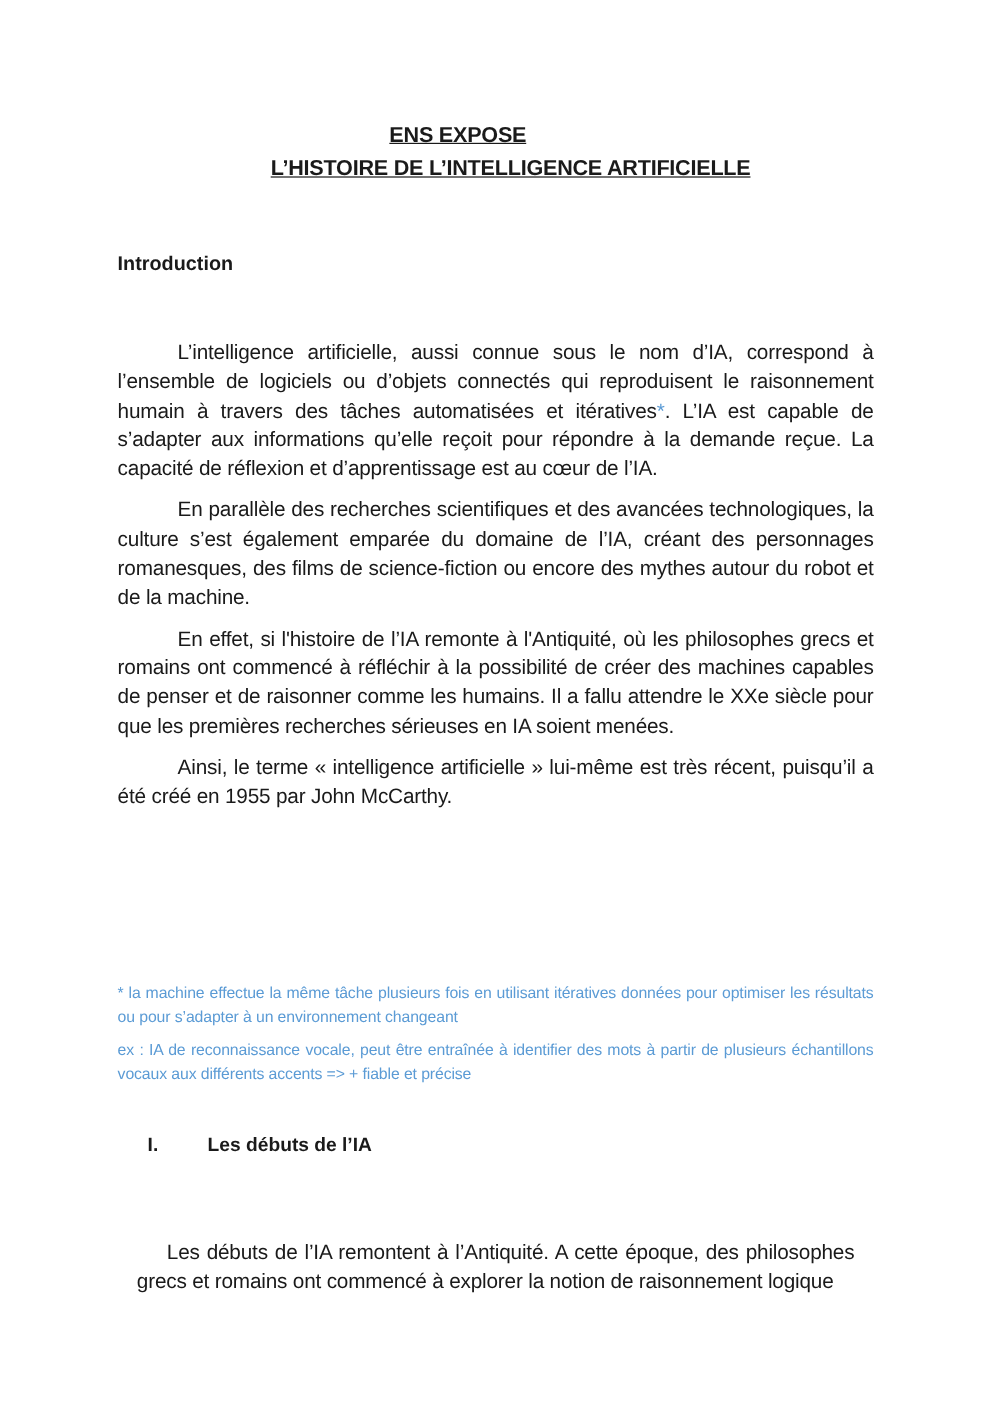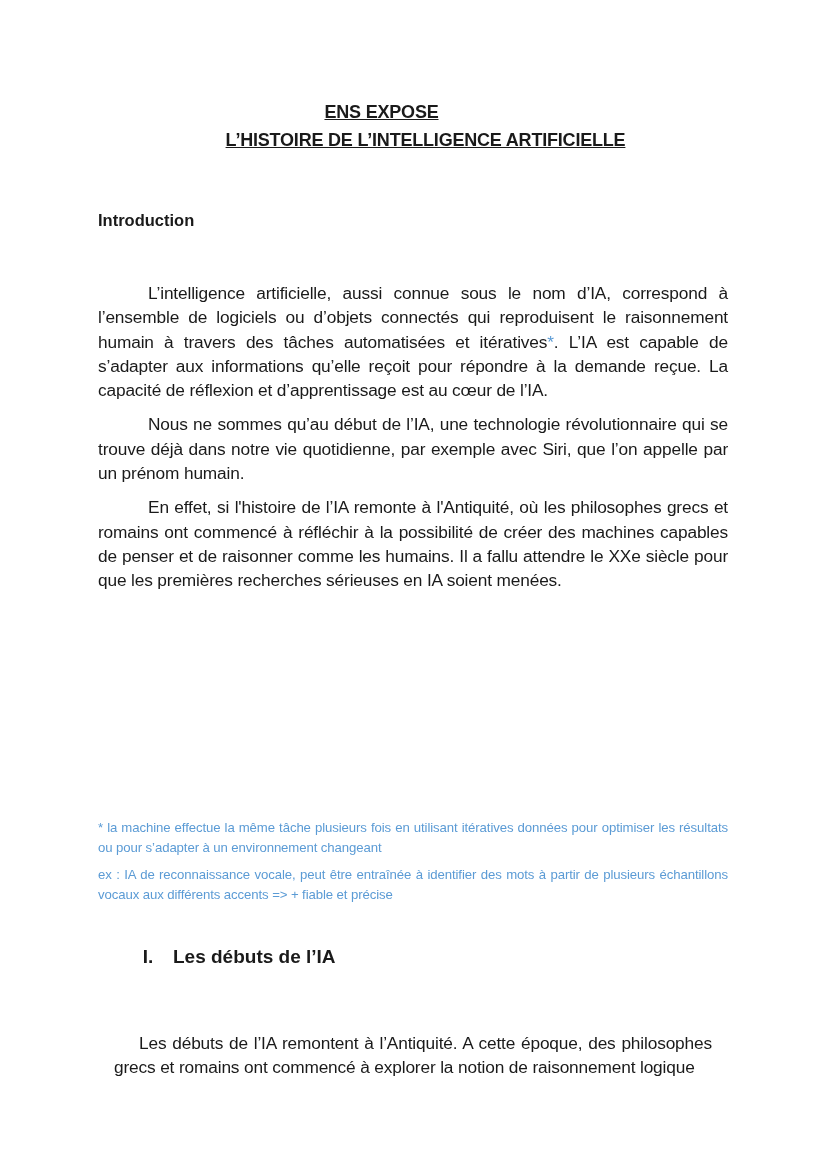--- a/index.html
+++ b/index.html
@@ -11,39 +11,40 @@
   .t1 { top:102px; }
   .t2 { top:130px;padding-left:44px; }
   .heading { position:absolute; left:98px; font-weight:bold; font-size:16.5px; }
   .body { position:absolute; left:98px; width:630px; font-size:17.3px; line-height:24.3px;
           text-align:justify; letter-spacing:-0.15px; }
   .body p { margin:0 0 10px 0; text-indent:50px; }
   .star { color:#5b9bd5; }
   .notes { position:absolute; left:98px; width:630px; font-size:13.2px; line-height:19.5px;
            color:#5b9bd5; text-align:justify; letter-spacing:-0.1px; }
   .notes p { margin:0 0 8px 0; }
-  .sec { position:absolute; top:946px; left:123px; font-weight:bold; font-size:19px;text-align:center; }
+  .sec { position:absolute; top:946px; left:123px; font-weight:bold; font-size:16px; }
   .sec .num { display:inline-block; width:50px; }
   .body2 { position:absolute; top:1015px; left:98px; width:630px; font-size:17.3px;
            line-height:24.3px; text-align:justify; letter-spacing:-0.15px; }
   .body2 p { margin:16px; text-indent:25px; }
 </style>
 </head>
 <body>
 
 <div class="page">
   <div class="title t1">ENS EXPOSE</div>
   <div class="title t2">L’HISTOIRE DE L’INTELLIGENCE ARTIFICIELLE</div>
 
   <div class="heading" style="top:211px;">Introduction</div>
 
   <div class="body" style="top:281px;">
     <p><span>L’intelligence artificielle, aussi connue sous le nom d’IA, correspond à l’ensemble de logiciels ou d’objets connectés qui reproduisent le raisonnement humain à travers des tâches automatisées et itératives</span><span class="star">*</span><span>. L’IA est capable de s’adapter aux informations qu’elle reçoit pour répondre à la demande reçue. La capacité de réflexion et d’apprentissage est au cœur de l’IA.</span></p>
-    <p>Nous ne sommes qu’au début de l’IA, une technologie révolutionnaire qui se trouve déjà dans notre vie quotidienne, par exemple avec Siri, que l’on appelle par un prénom humain.</p>
+    <p>En parallèle des recherches scientifiques et des avancées technologiques, la culture s’est également emparée du domaine de l’IA, créant des personnages romanesques, des films de science-fiction ou encore des mythes autour du robot et de la machine.</p>
     <p>En effet, si l'histoire de l’IA remonte à l'Antiquité, où les philosophes grecs et romains ont commencé à réfléchir à la possibilité de créer des machines capables de penser et de raisonner comme les humains. Il a fallu attendre le XXe siècle pour que les premières recherches sérieuses en IA soient menées.</p>
+    <p>Ainsi, le terme « intelligence artificielle » lui-même est très récent, puisqu’il a été créé en 1955 par John McCarthy.</p>
   </div>
 
   <div class="notes" style="top:818px;">
     <p>* la machine effectue la même tâche plusieurs fois en utilisant itératives données pour optimiser les résultats ou pour s’adapter à un environnement changeant</p>
     <p>ex : IA de reconnaissance vocale, peut être entraînée à identifier des mots à partir de plusieurs échantillons vocaux aux différents accents =&gt; + fiable et précise</p>
   </div>
 
   <div class="sec">
     <span class="num">I.</span><span>Les débuts de l’IA</span>
   </div>

